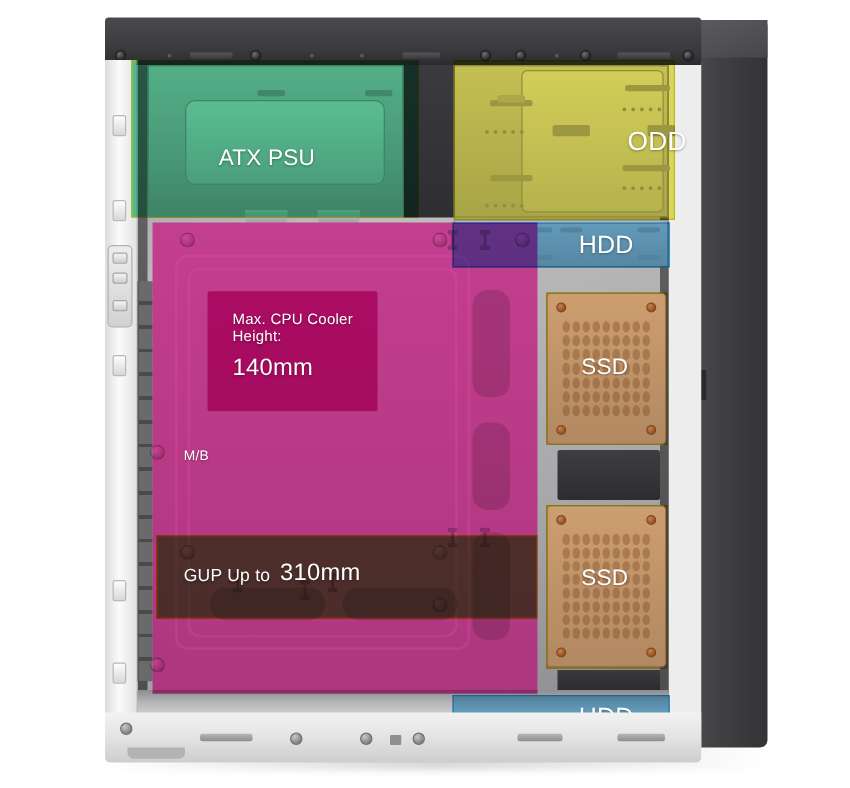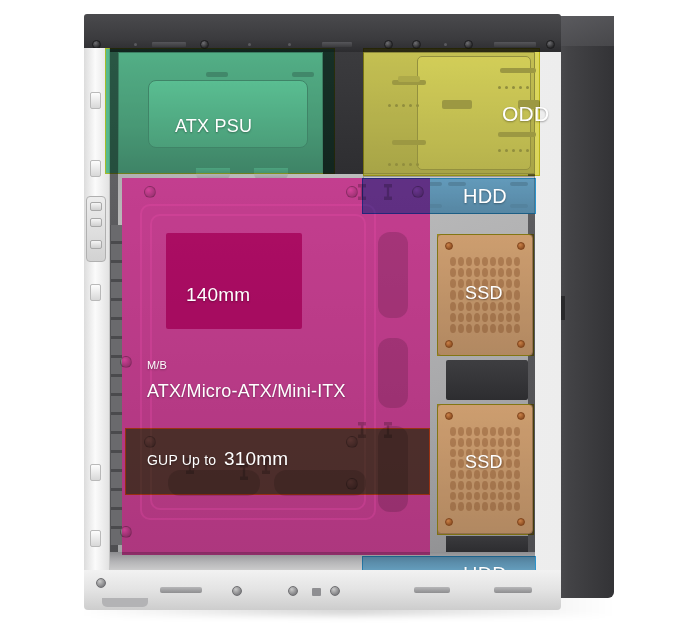--- a/index.html
+++ b/index.html
@@ -604,24 +604,25 @@
   <div class="overlay" id="ov-hdd-top"></div>
   <div class="overlay" id="ov-hdd-bottom"></div>
 
   <div class="overlay-label" id="lb-psu">ATX PSU</div>
   <div class="overlay-label" id="lb-odd">ODD</div>
   <div class="overlay-label" id="lb-hdd-t">HDD</div>
   <div class="overlay-label" id="lb-ssd-1">SSD</div>
   <div class="overlay-label" id="lb-ssd-2">SSD</div>
   <div class="overlay-label" id="lb-hdd-b">HDD</div>
 
+  <div class="overlay-label" id="lb-cpu-cap">Max. CPU Cooler
+Height:</div>
   <div class="overlay-label" id="lb-cpu-val">140mm</div>
 
   <div class="overlay-label" id="lb-mb-cap">M/B</div>
-  <div class="overlay-label" id="lb-mb-val">ATX/Micro-ATX/Mini-ITX</div>
 
   <div class="overlay-label" id="lb-gpu-cap">GUP Up to</div>
   <div class="overlay-label" id="lb-gpu-val">310mm</div>
 
   <div class="abs" id="case-bottom"></div>
   <div class="abs bottom-vent" style="left:160px;width:42px"></div>
   <div class="abs bottom-screw" style="left:232px"></div>
   <div class="abs bottom-screw" style="left:288px"></div>
   <div class="abs" style="left:312px;top:588px;width:9px;height:8px;background:#8f8f92;border-radius:1px"></div>
   <div class="abs bottom-screw" style="left:330px"></div>

